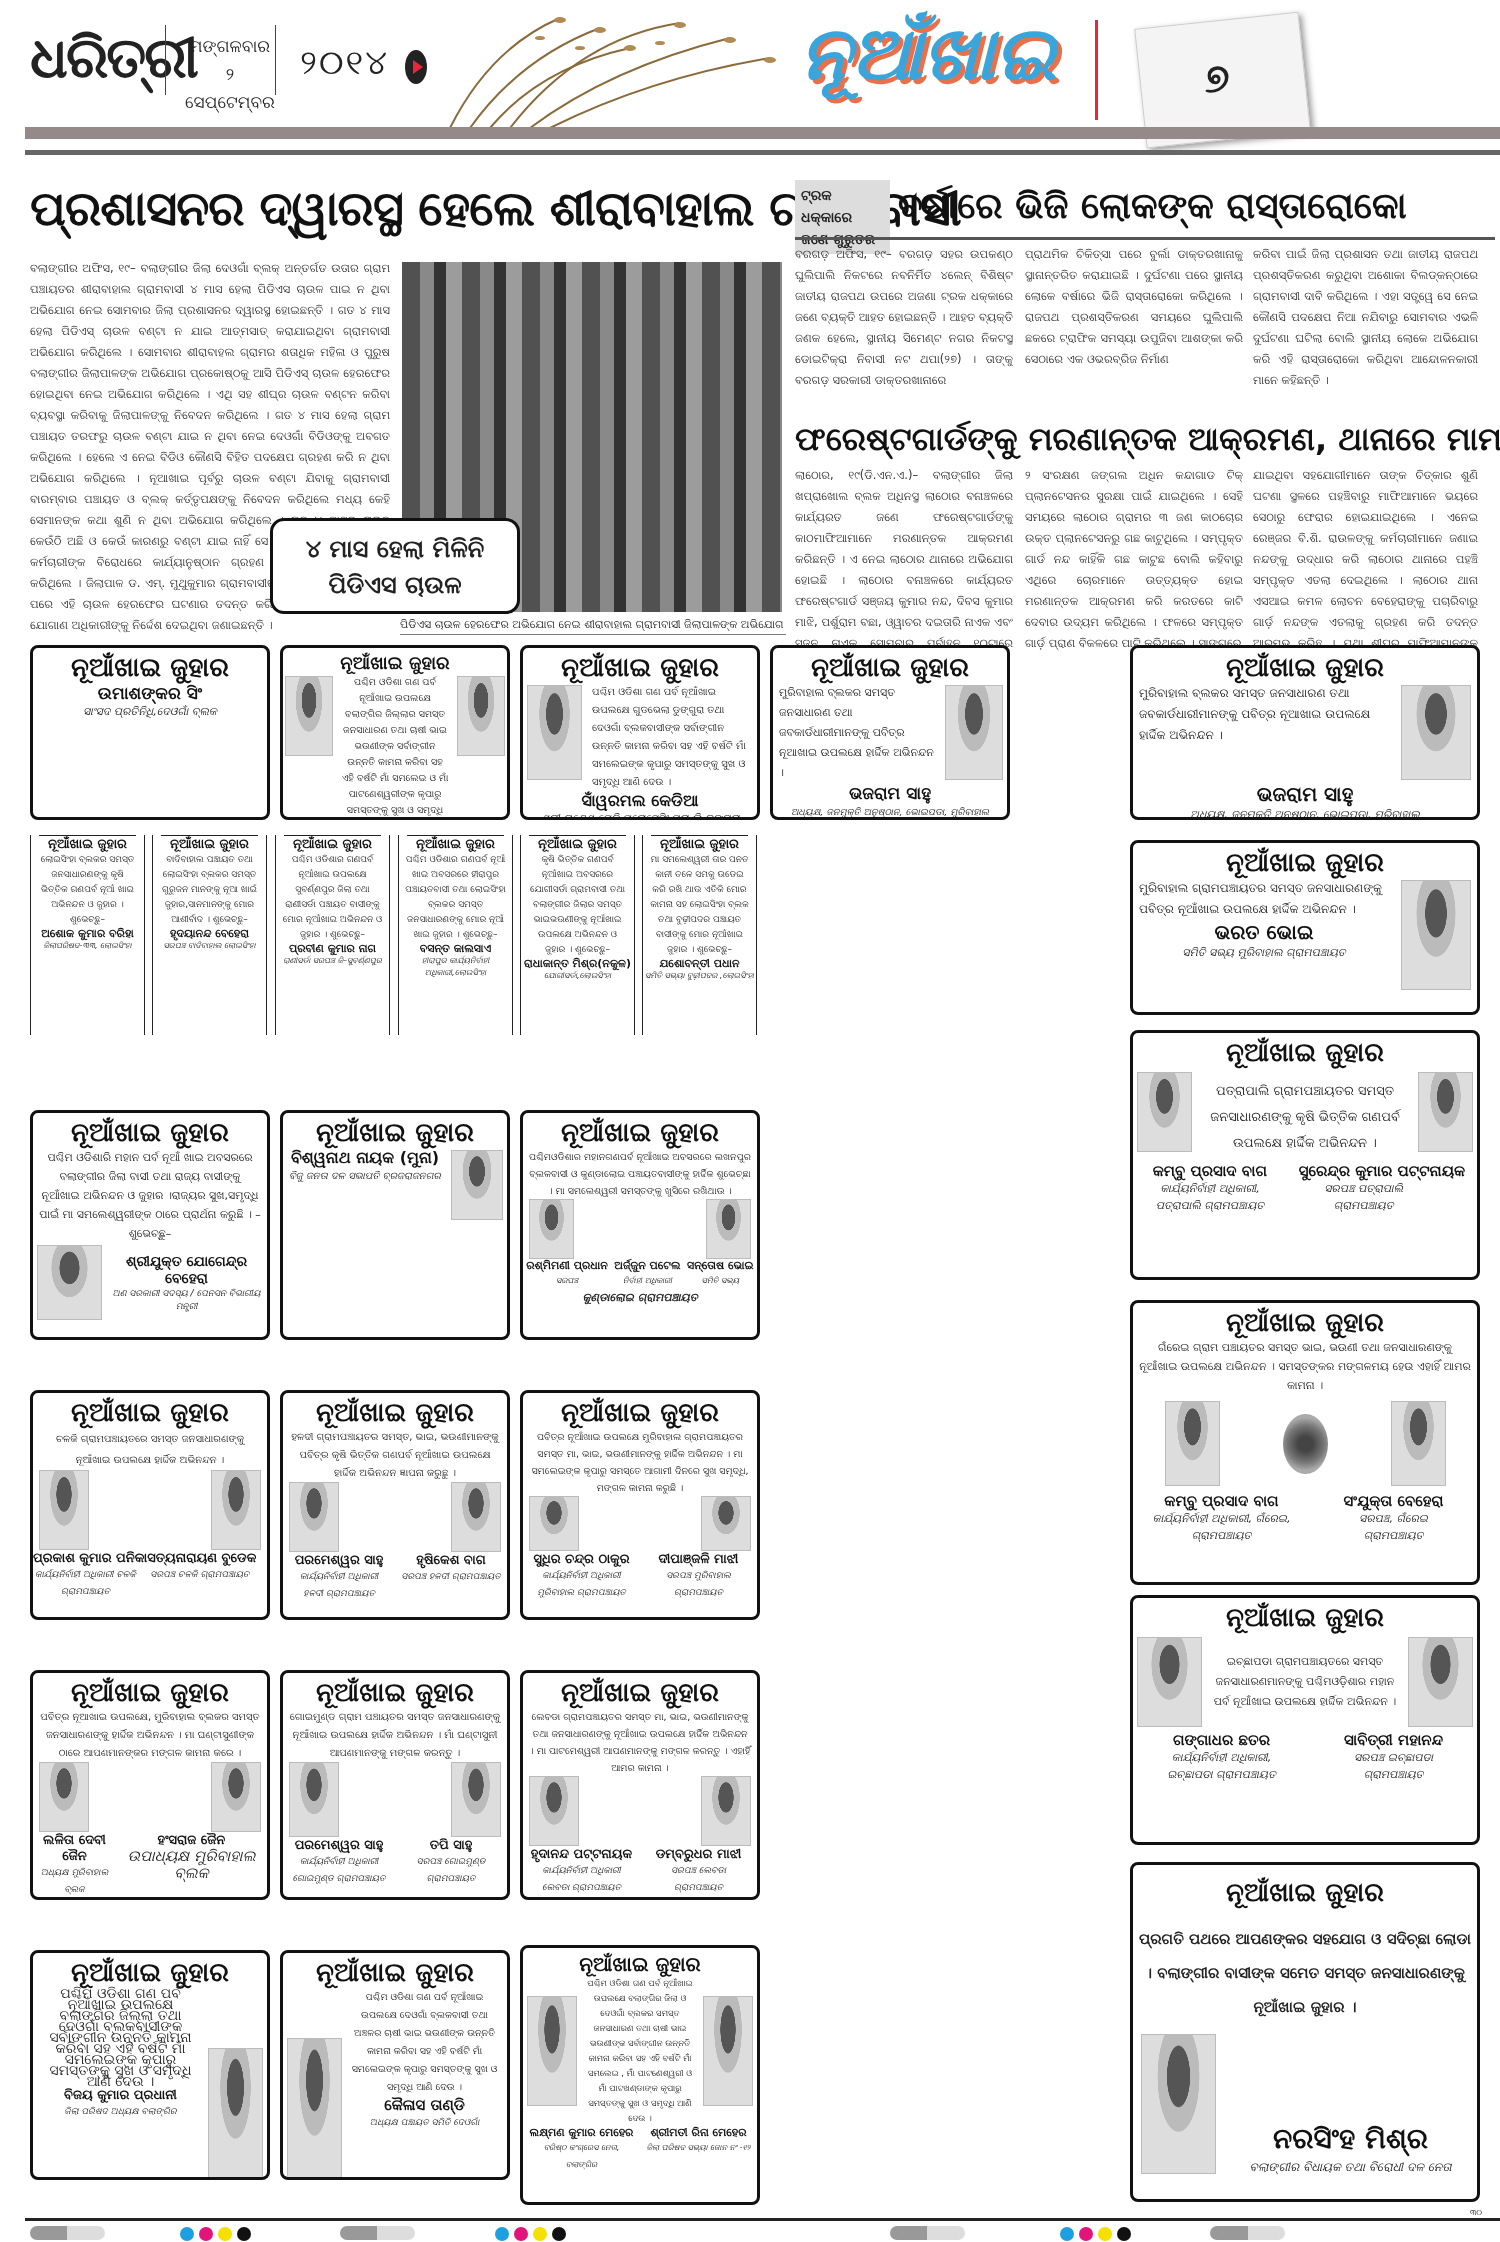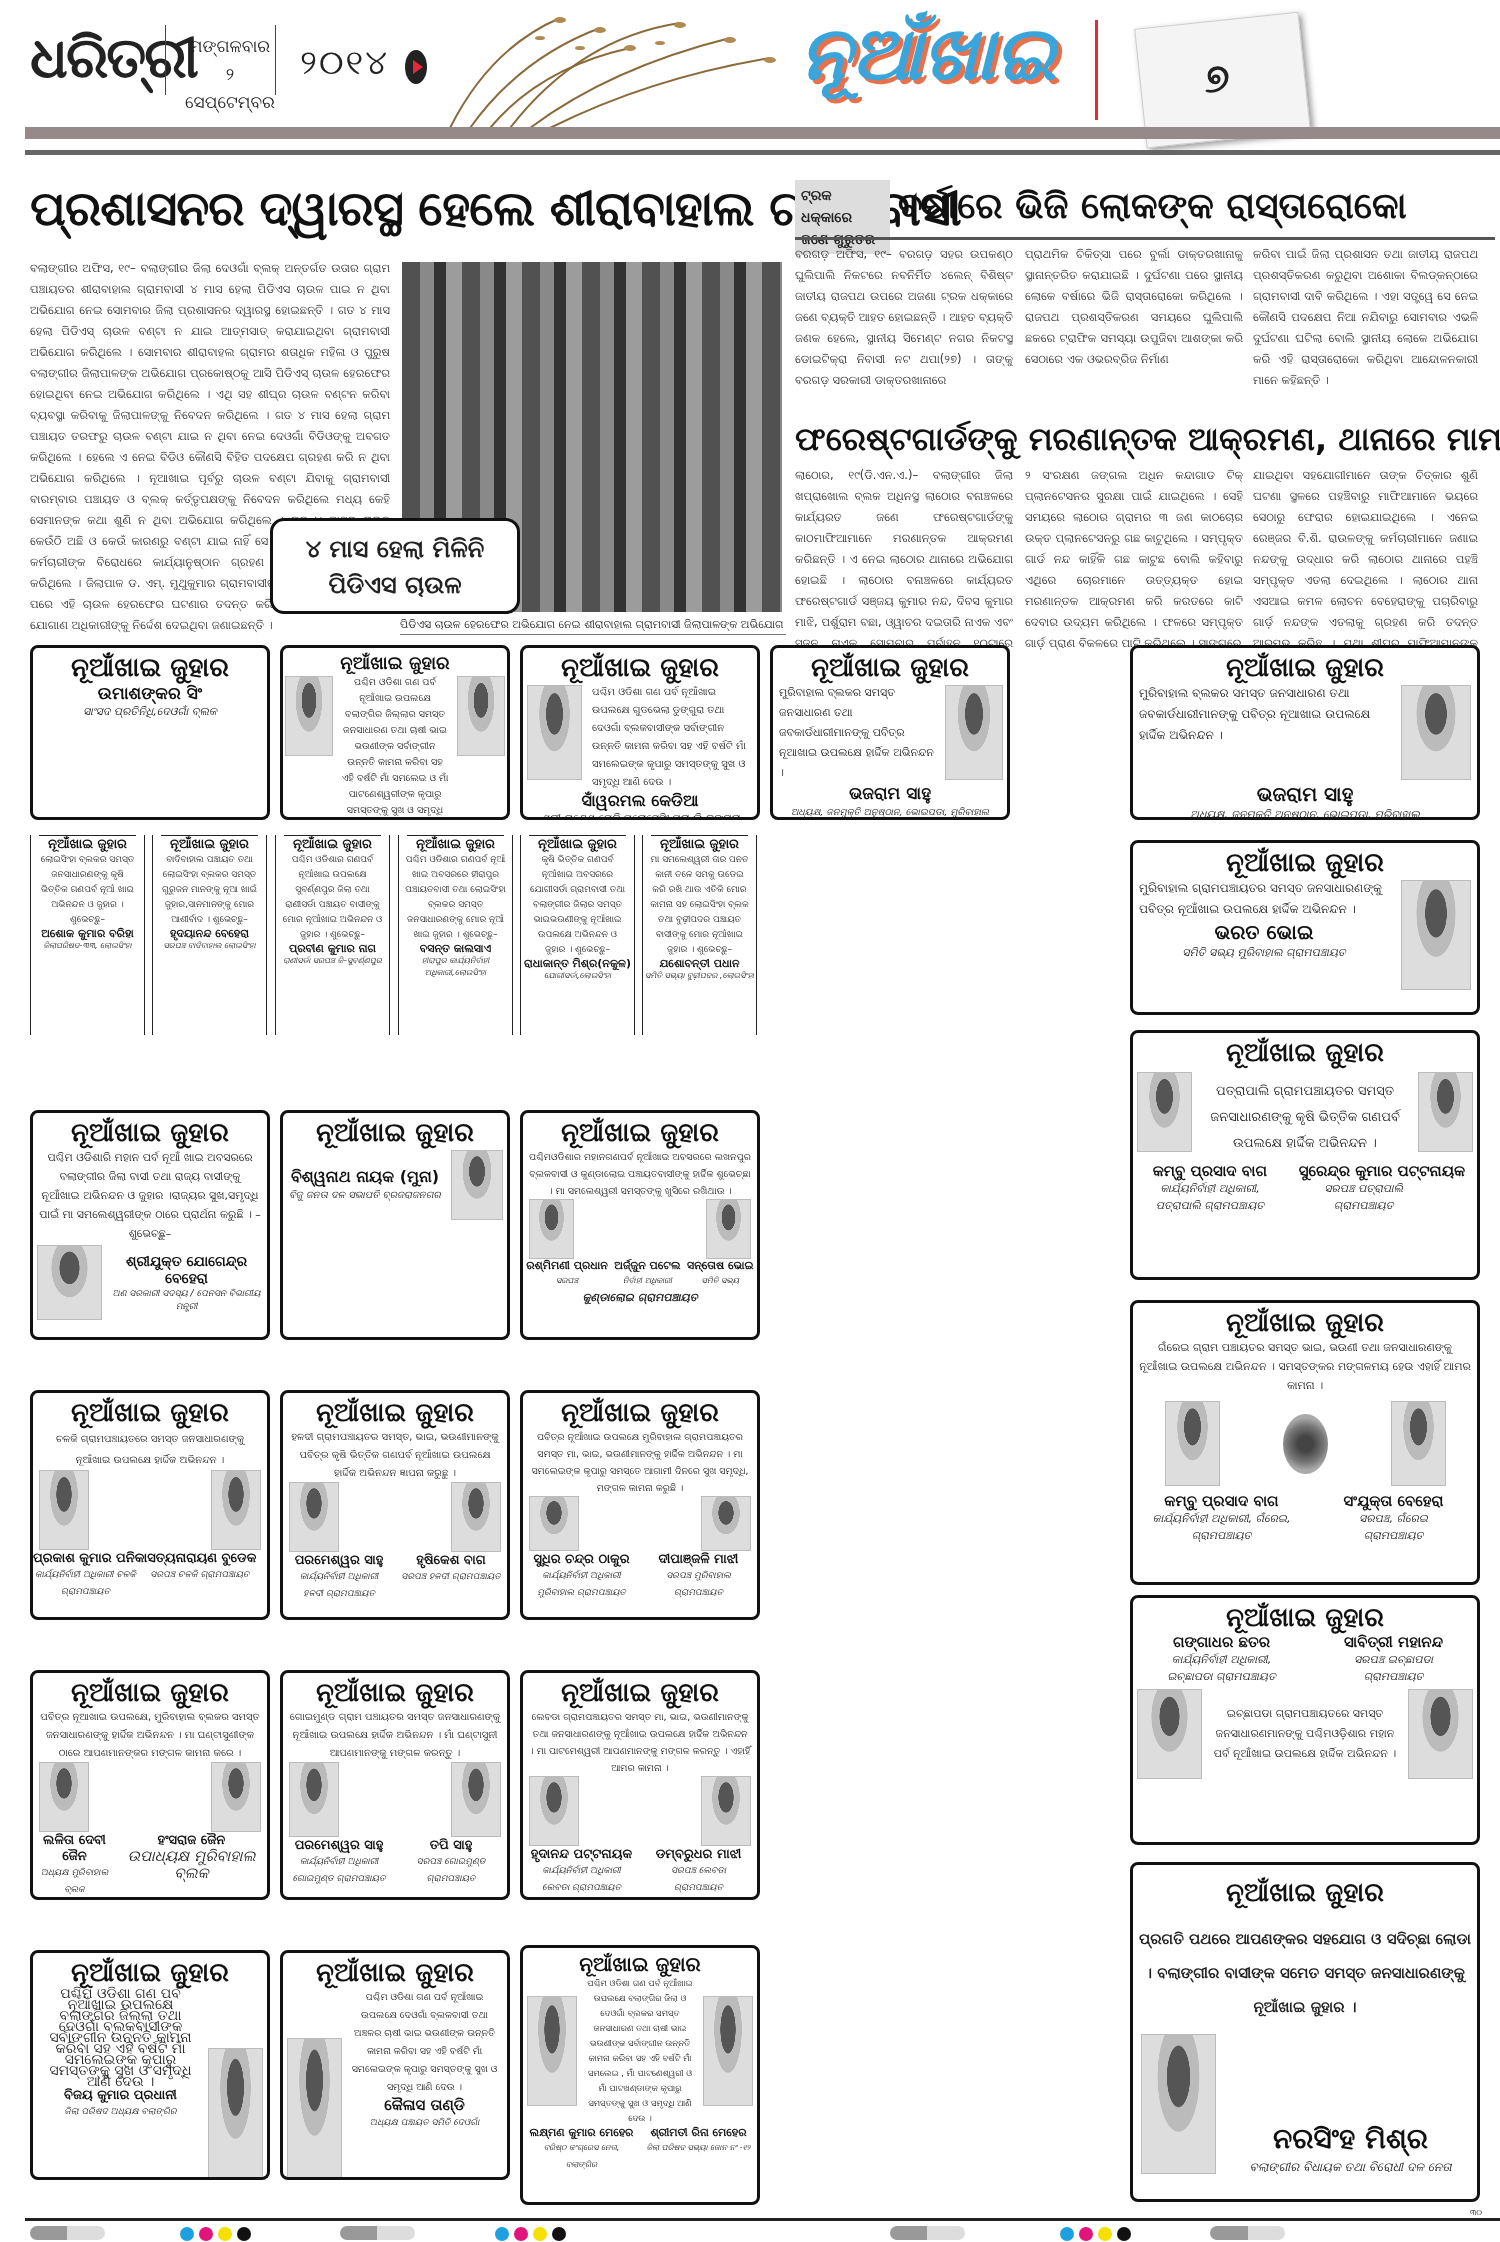--- a/index.html
+++ b/index.html
@@ -229,34 +229,34 @@
       </div>
     <div>
         <div class="ad-name" style="font-size:15px">ସଂଯୁକ୍ତା ବେହେରା</div>
         <div class="ad-role" style="width:130px">ସରପଞ୍ଚ, ଗଁରେଇ ଗ୍ରାମପଞ୍ଚାୟତ</div>
       </div>
   </div>
 </div>
 
 <div class="abs ad" style="left:1130px;top:1595px;width:350px;height:250px">
   <div class="ad-title">ନୂଆଁଖାଇ ଜୁହାର</div>
-  <div style="display:flex;justify-content:space-around">
-    <div>
-        <div class="ad-name" style="font-size:15px">ଗଙ୍ଗାଧର ଛତର</div>
-        <div class="ad-role" style="width:140px">କାର୍ଯ୍ୟନିର୍ବାହୀ ଅଧିକାରୀ, ଇଚ୍ଛାପଡା ଗ୍ରାମପଞ୍ଚାୟତ</div>
-      </div>
-    <div>
-        <div class="ad-name" style="font-size:15px">ସାବିତ୍ରୀ ମହାନନ୍ଦ</div>
-        <div class="ad-role" style="width:130px">ସରପଞ୍ଚ ଇଚ୍ଛାପଡା ଗ୍ରାମପଞ୍ଚାୟତ</div>
-      </div>
-  </div>
   <div style="display:flex;align-items:center">
     <div class="portrait" style="width:65px;height:90px;margin:4px"></div>
     <div class="ad-text" style="flex:1;font-size:11px;line-height:20px">ଇଚ୍ଛାପଡା ଗ୍ରାମପଞ୍ଚାୟତରେ ସମସ୍ତ ଜନସାଧାରଣମାନଙ୍କୁ ପଶ୍ଚିମଓଡ଼ିଶାର ମହାନ ପର୍ବ ନୂଆଁଖାଇ ଉପଲକ୍ଷେ ହାର୍ଦ୍ଦିକ ଅଭିନନ୍ଦନ ।</div>
     <div class="portrait" style="width:65px;height:90px;margin:4px"></div>
+  </div>
+  <div style="display:flex;justify-content:space-around">
+    <div>
+        <div class="ad-name" style="font-size:15px">ଗଙ୍ଗାଧର ଛତର</div>
+        <div class="ad-role" style="width:140px">କାର୍ଯ୍ୟନିର୍ବାହୀ ଅଧିକାରୀ, ଇଚ୍ଛାପଡା ଗ୍ରାମପଞ୍ଚାୟତ</div>
+      </div>
+    <div>
+        <div class="ad-name" style="font-size:15px">ସାବିତ୍ରୀ ମହାନନ୍ଦ</div>
+        <div class="ad-role" style="width:130px">ସରପଞ୍ଚ ଇଚ୍ଛାପଡା ଗ୍ରାମପଞ୍ଚାୟତ</div>
+      </div>
   </div>
 </div>
 
 <div class="abs ad" style="left:1130px;top:1862px;width:350px;height:340px">
   <div class="ad-title" style="margin-top:12px">ନୂଆଁଖାଇ ଜୁହାର</div>
   <div class="ad-text" style="font-size:15px;line-height:34px;font-weight:bold;margin-top:14px">ପ୍ରଗତି ପଥରେ ଆପଣଙ୍କର ସହଯୋଗ ଓ ସଦିଚ୍ଛା ଲୋଡା । ବଲାଙ୍ଗୀର ବାସୀଙ୍କ ସମେତ ସମସ୍ତ ଜନସାଧାରଣଙ୍କୁ ନୂଆଁଖାଇ ଜୁହାର ।</div>
   <div style="display:flex;align-items:flex-end;margin-top:6px">
     <div class="portrait" style="width:75px;height:140px;margin:4px 8px"></div>
     <div style="flex:1">
       <div class="ad-name" style="font-size:28px">ନରସିଂହ ମିଶ୍ର</div>
@@ -272,21 +272,21 @@
     <div class="portrait" style="width:65px;height:75px;margin:2px 4px"></div>
     <div style="flex:1">
       <div class="ad-name" style="font-size:14px">ଶ୍ରୀଯୁକ୍ତ ଯୋଗେନ୍ଦ୍ର ବେହେରା</div>
       <div class="ad-role" style="font-size:9px;line-height:13px">ଅଣ ସରକାରୀ ସଦସ୍ୟ / ପେନସନ ବିଭାଗୀୟ ମନ୍ତ୍ରୀ</div>
     </div>
   </div>
 </div>
 
 <div class="abs ad" style="left:280px;top:1110px;width:230px;height:230px">
   <div class="ad-title">ନୂଆଁଖାଇ ଜୁହାର</div>
-  <div style="display:flex;align-items:center">
+  <div style="display:flex;align-items:flex-start">
     <div style="flex:1">
       <div class="ad-name" style="font-size:16px">ବିଶ୍ୱନାଥ ନାୟକ (ମୁନା)</div>
       <div class="ad-role" style="font-size:10px">ବିଜୁ ଜନତା ଦଳ ସଭାପତି ବ୍ରଜରାଜନଗର</div>
     </div>
     <div class="portrait" style="width:52px;height:70px;margin:2px 4px"></div>
   </div>
 </div>
 
 <div class="abs ad" style="left:520px;top:1110px;width:240px;height:230px">
   <div class="ad-title">ନୂଆଁଖାଇ ଜୁହାର</div>

